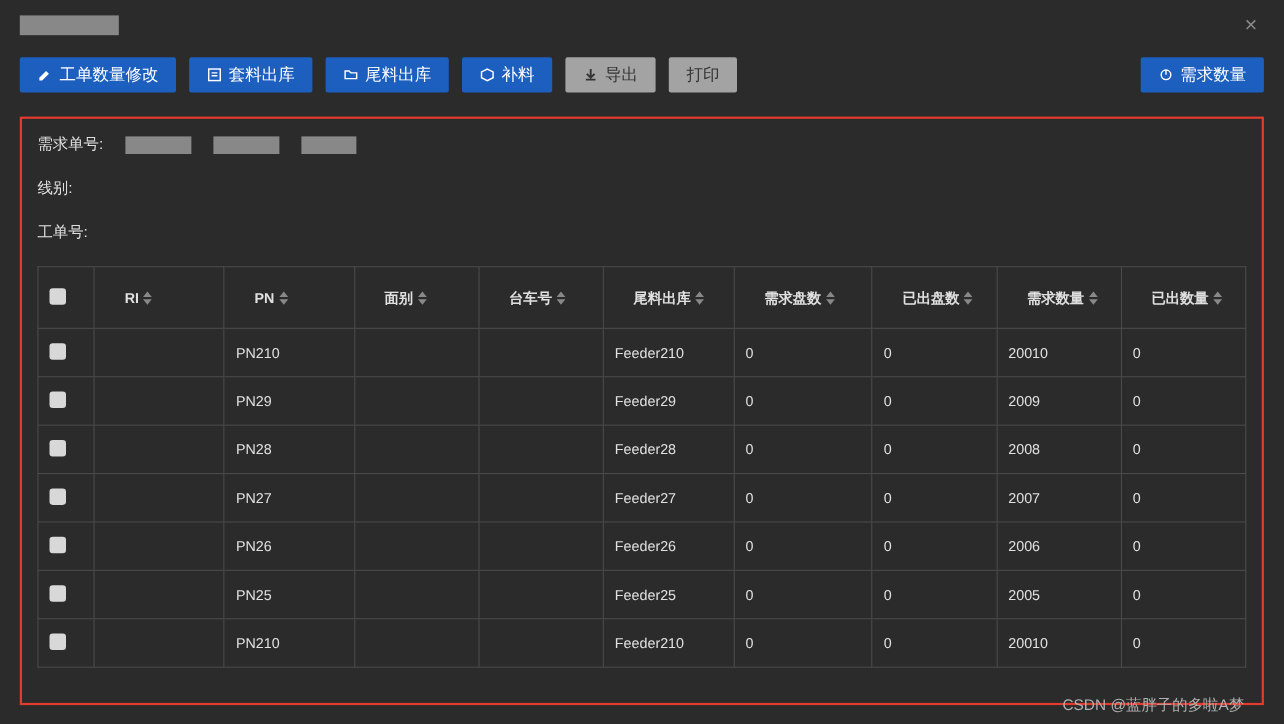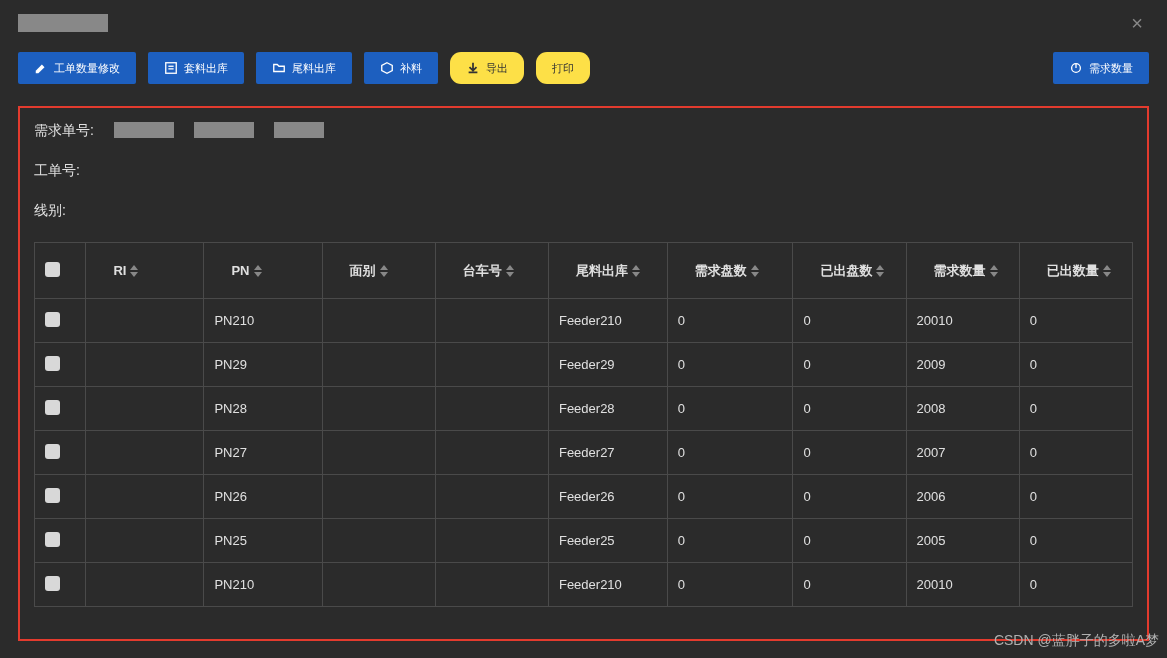--- a/index.html
+++ b/index.html
@@ -46,38 +46,38 @@
       align-items: center;
     }
     .btn {
       display: inline-flex;
       align-items: center;
       gap: 6px;
       height: 32px;
       padding: 0 16px;
       border-radius: 2px;
       cursor: pointer;
-      font-size: 11px;
+      font-size: 15px;
       border: none;
       white-space: nowrap;
     }
     .btn-primary { background: #1d5fbf; color: #fff; }
-    .btn-warning { background: #fde047; color: #333; border-radius: 11px; }
+    .btn-warning { background: #a3a3a3; color: #333; }
     .spacer { flex: 1; }
     .icon { display: inline-flex; align-items: center; justify-content: center; width: 14px; height: 14px; }
     .content-box {
       border: 2px solid #e33b2e;
       margin-top: 22px;
       padding: 14px 14px 0 14px;
       height: 535px;
       overflow: hidden;
     }
     .info-row {
       display: flex;
-      align-items: flex-start;
+      align-items: flex-end;
       margin-bottom: 22px;
       gap: 20px;
     }
     .info-label { color: #e0e0e0; font-size: 14px; }
     .redact {
       background: #888;
       height: 16px;
       display: inline-block;
     }
     .table {
@@ -118,21 +118,21 @@
       border-left: 4px solid transparent;
       border-right: 4px solid transparent;
     }
     .sort-up { border-bottom: 5px solid #888; margin-bottom: 2px; }
     .sort-down { border-top: 5px solid #888; }
     .th-inner { display: flex; align-items: center; margin-left: 17px; }
     .col-check { width: 52px; text-align: center; }
     .watermark {
       position: absolute;
       bottom: 8px;
-      right: 8px;
+      right: 36px;
       color: #b0b0b0;
       font-size: 14px;
       pointer-events: none;
     }
   </style>
 </head>
 <body>
 
 <div class="modal">
   <div class="modal-header">
@@ -199,24 +199,24 @@
   </div>
 
   <div class="content-box">
     <div class="info-row">
       <span class="info-label">需求单号:</span>
       <span class="redact" style="width:60px"></span>
       <span class="redact" style="width:60px"></span>
       <span class="redact" style="width:50px"></span>
     </div>
     <div class="info-row">
-      <span class="info-label">工单号:</span>
+      <span class="info-label">线别:</span>
     </div>
     <div class="info-row">
-      <span class="info-label">线别:</span>
+      <span class="info-label">工单号:</span>
     </div>
 
     <table class="table">
       <thead>
         <tr>
           <th class="col-check">
             <span class="checkbox"></span>
           </th>
           <th style="width:120px">
             <div class="th-inner">

